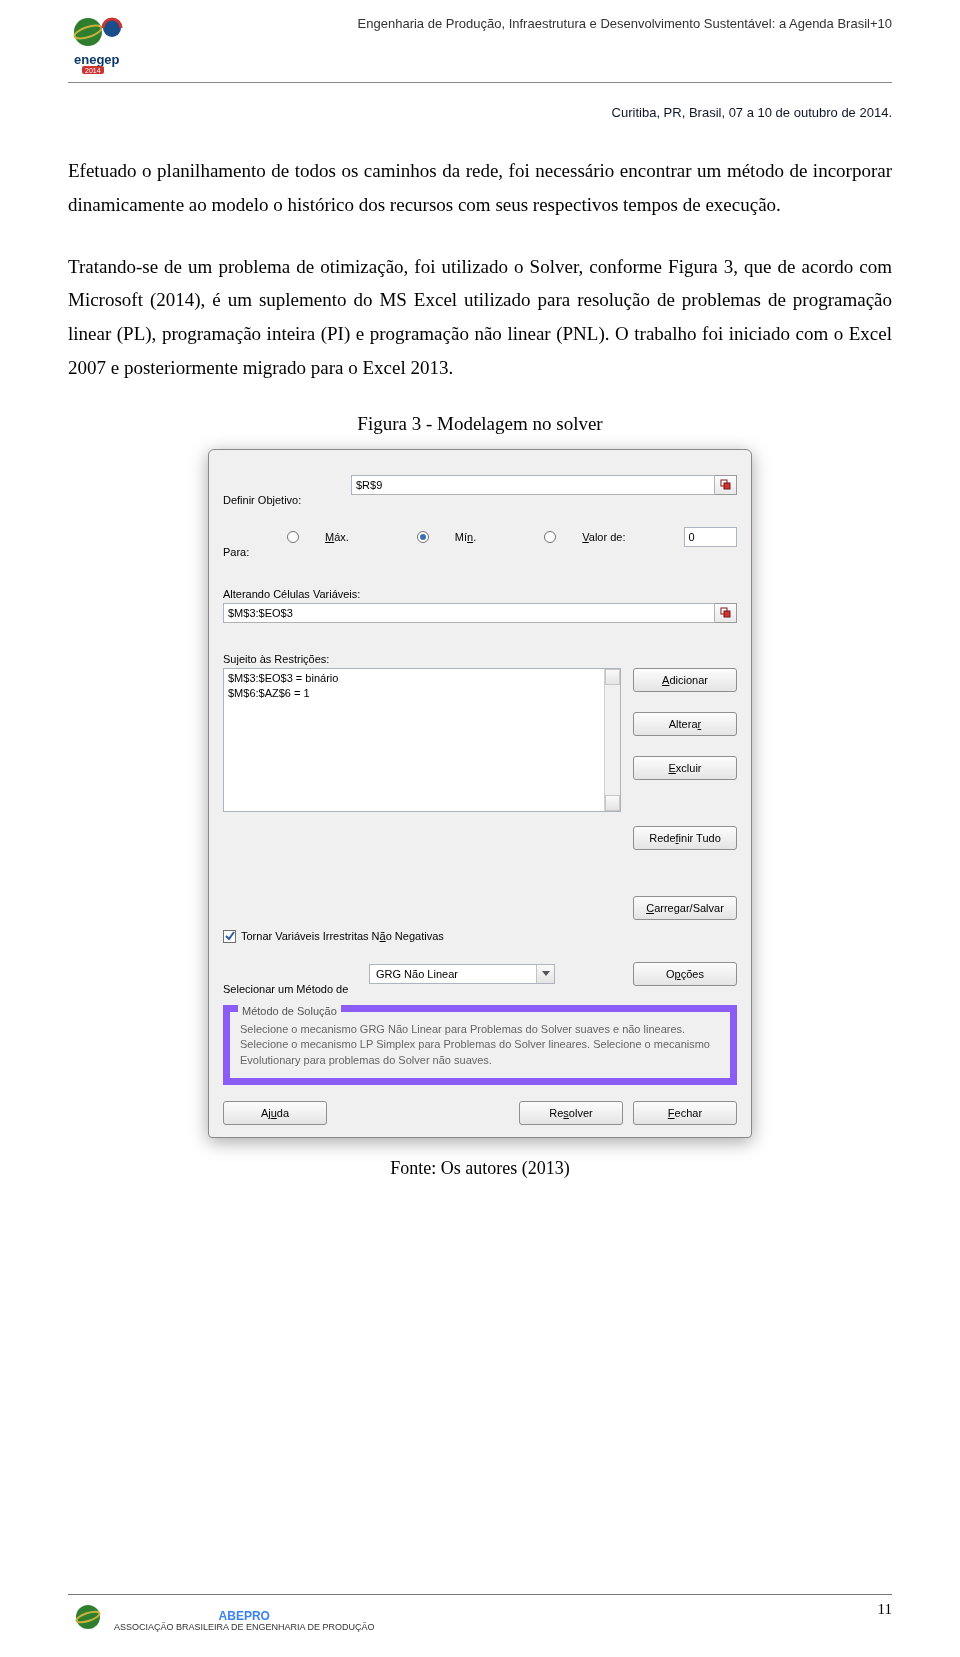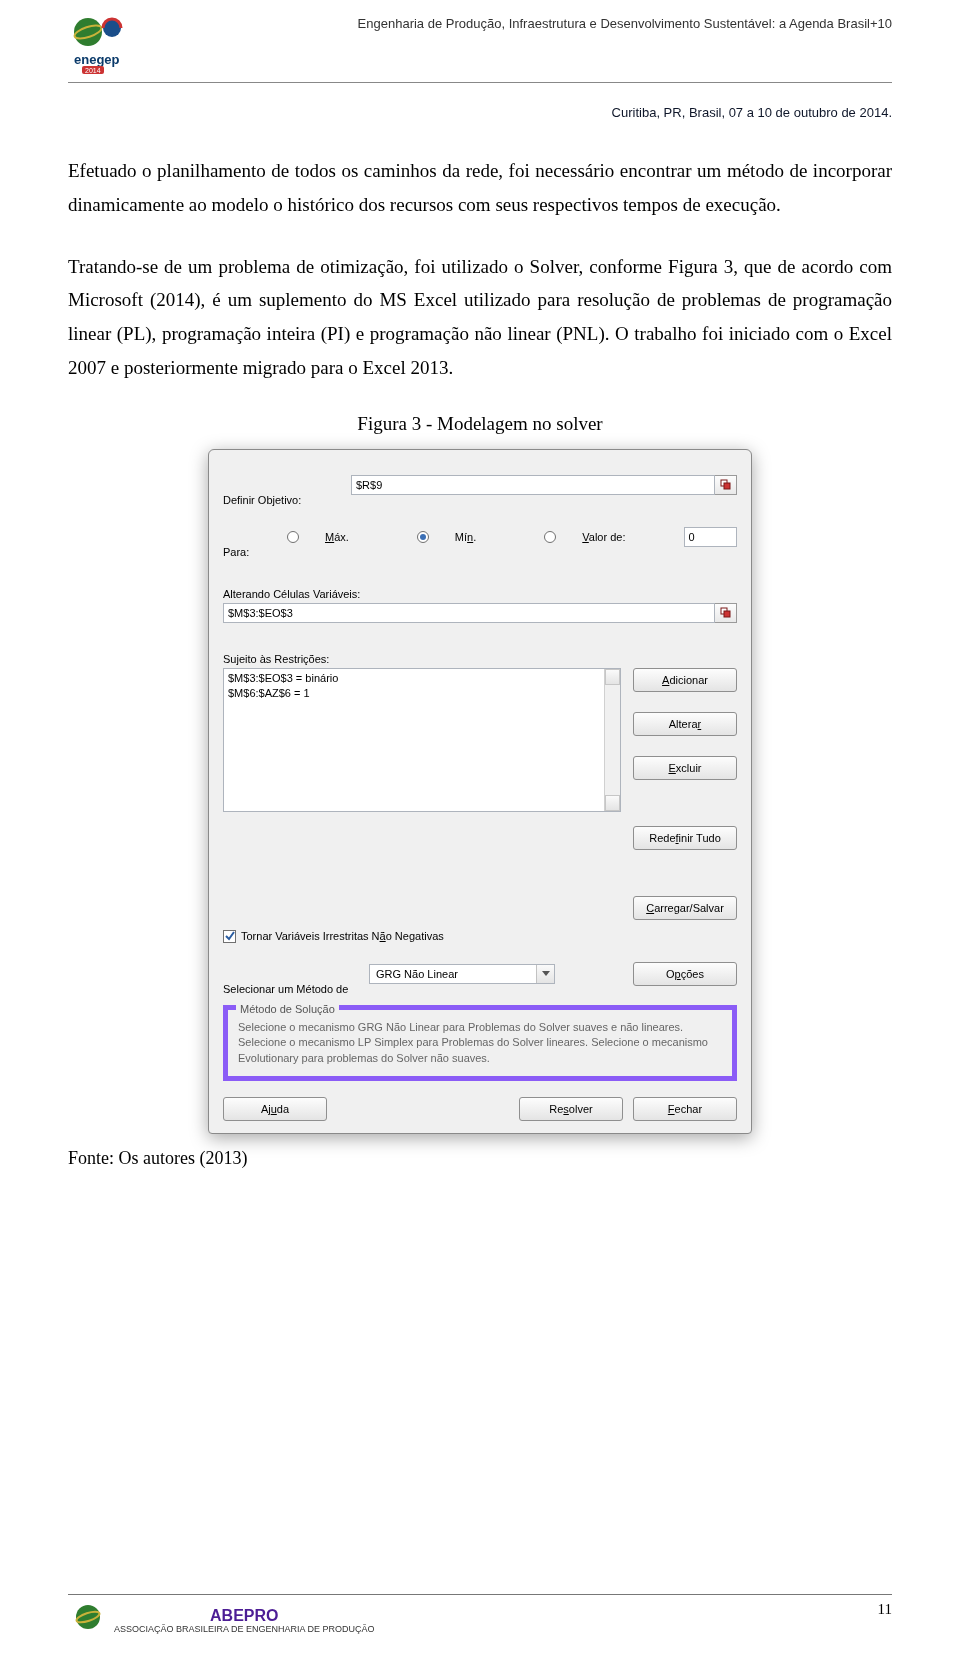--- a/index.html
+++ b/index.html
@@ -56,22 +56,23 @@
     text-align: justify;
   }
   .body-text p { margin-bottom: 28px; }
   .figure-caption {
     text-align: center;
     font-size: 19px;
     margin-top: 4px;
     margin-bottom: 14px;
   }
   .figure-source {
+    text-align: center;
     font-size: 18px;
-    margin-top: 14px;
+    margin-top: 20px;
   }
 
   
   .dialog-wrap {
     display: flex; justify-content: center;
   }
   .dialog {
     width: 544px;
     background: #f0f0f0;
     border: 1px solid #8a8a8a;
@@ -159,21 +160,21 @@
   .btn-col { display:flex; flex-direction:column; gap:20px; margin-left:12px; }
   .select {
     background:#fff; border:1px solid #aeb4bd; height:20px;
     display:flex; align-items:center; justify-content:space-between;
     padding-left:6px; width: 186px;
   }
   .select .dd { width:18px; height:100%; border-left:1px solid #c2c2c2;
     background:linear-gradient(#fafafa,#e4e4e4);
     display:flex; align-items:center; justify-content:center;}
   .groupbox {
-    border: 5px solid #8b5cf6;
+    border: 7px solid #8b5cf6;
     padding: 10px 10px 10px 10px;
     margin-top: 10px;
     position: relative;
     color:#666;
     line-height: 1.4;
   }
   .groupbox .gtitle {
     position: absolute; top: -8px; left: 8px;
     background: #f0f0f0; padding: 0 4px;
     color:#555;
@@ -189,21 +190,21 @@
     bottom: 16px;
     left: 68px; right: 68px;
     border-top: 1px solid #777;
     display:flex; align-items:flex-start; justify-content:space-between;
     padding-top: 6px;
     font-family: Arial, sans-serif;
   }
   .footer-logo { display:flex; align-items:center; gap:6px; }
   .footer-logo svg { width: 40px; height: 40px; }
   .footer-logo-text { font-size:9px; color:#333; line-height:1.05; text-align:center; }
-  .footer-logo-text b { font-size:16px; color:#4c1d95; display:block; }
+  .footer-logo-text b { font-size:12px; color:#3b82f6; display:block; }
   .page-num { font-size: 15px; font-family:"Times New Roman",serif; }
 </style>
 </head>
 <body>
 
 <div class="page">
   <div class="header">
     <div class="logo">
       <svg viewBox="0 0 74 62">
         <circle cx="20" cy="18" r="14" fill="#2f7d2f"></circle>

